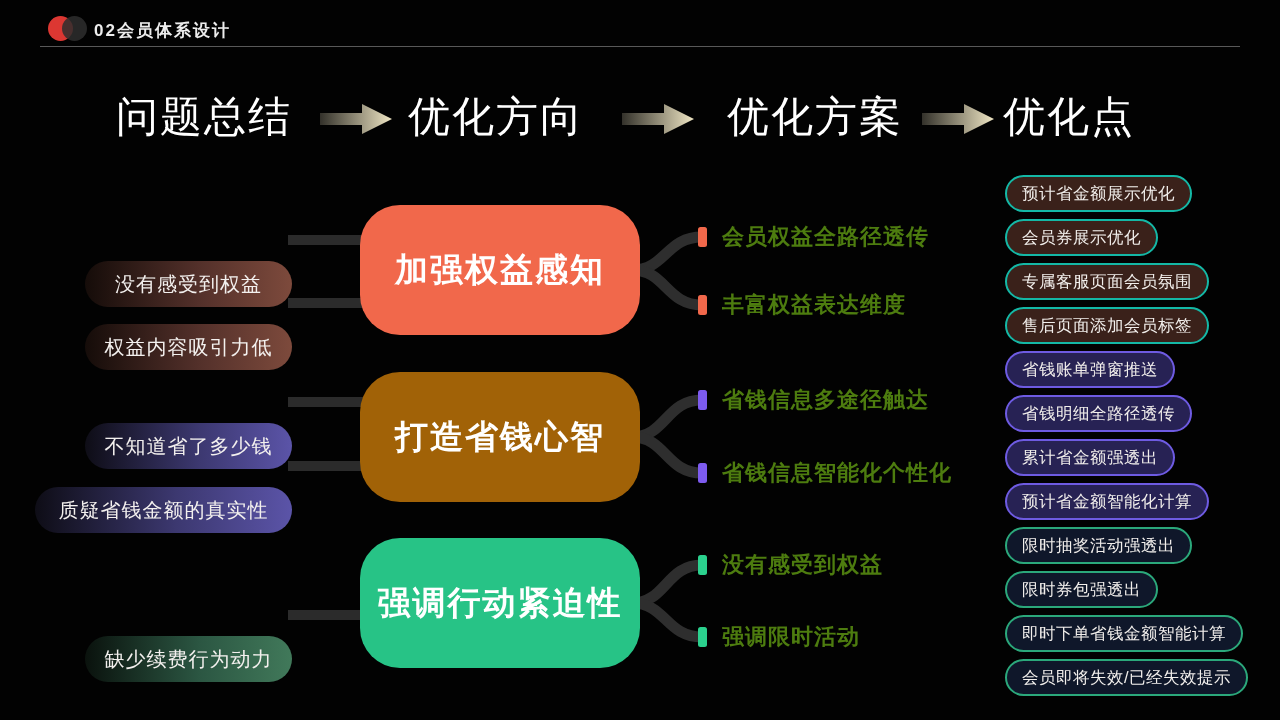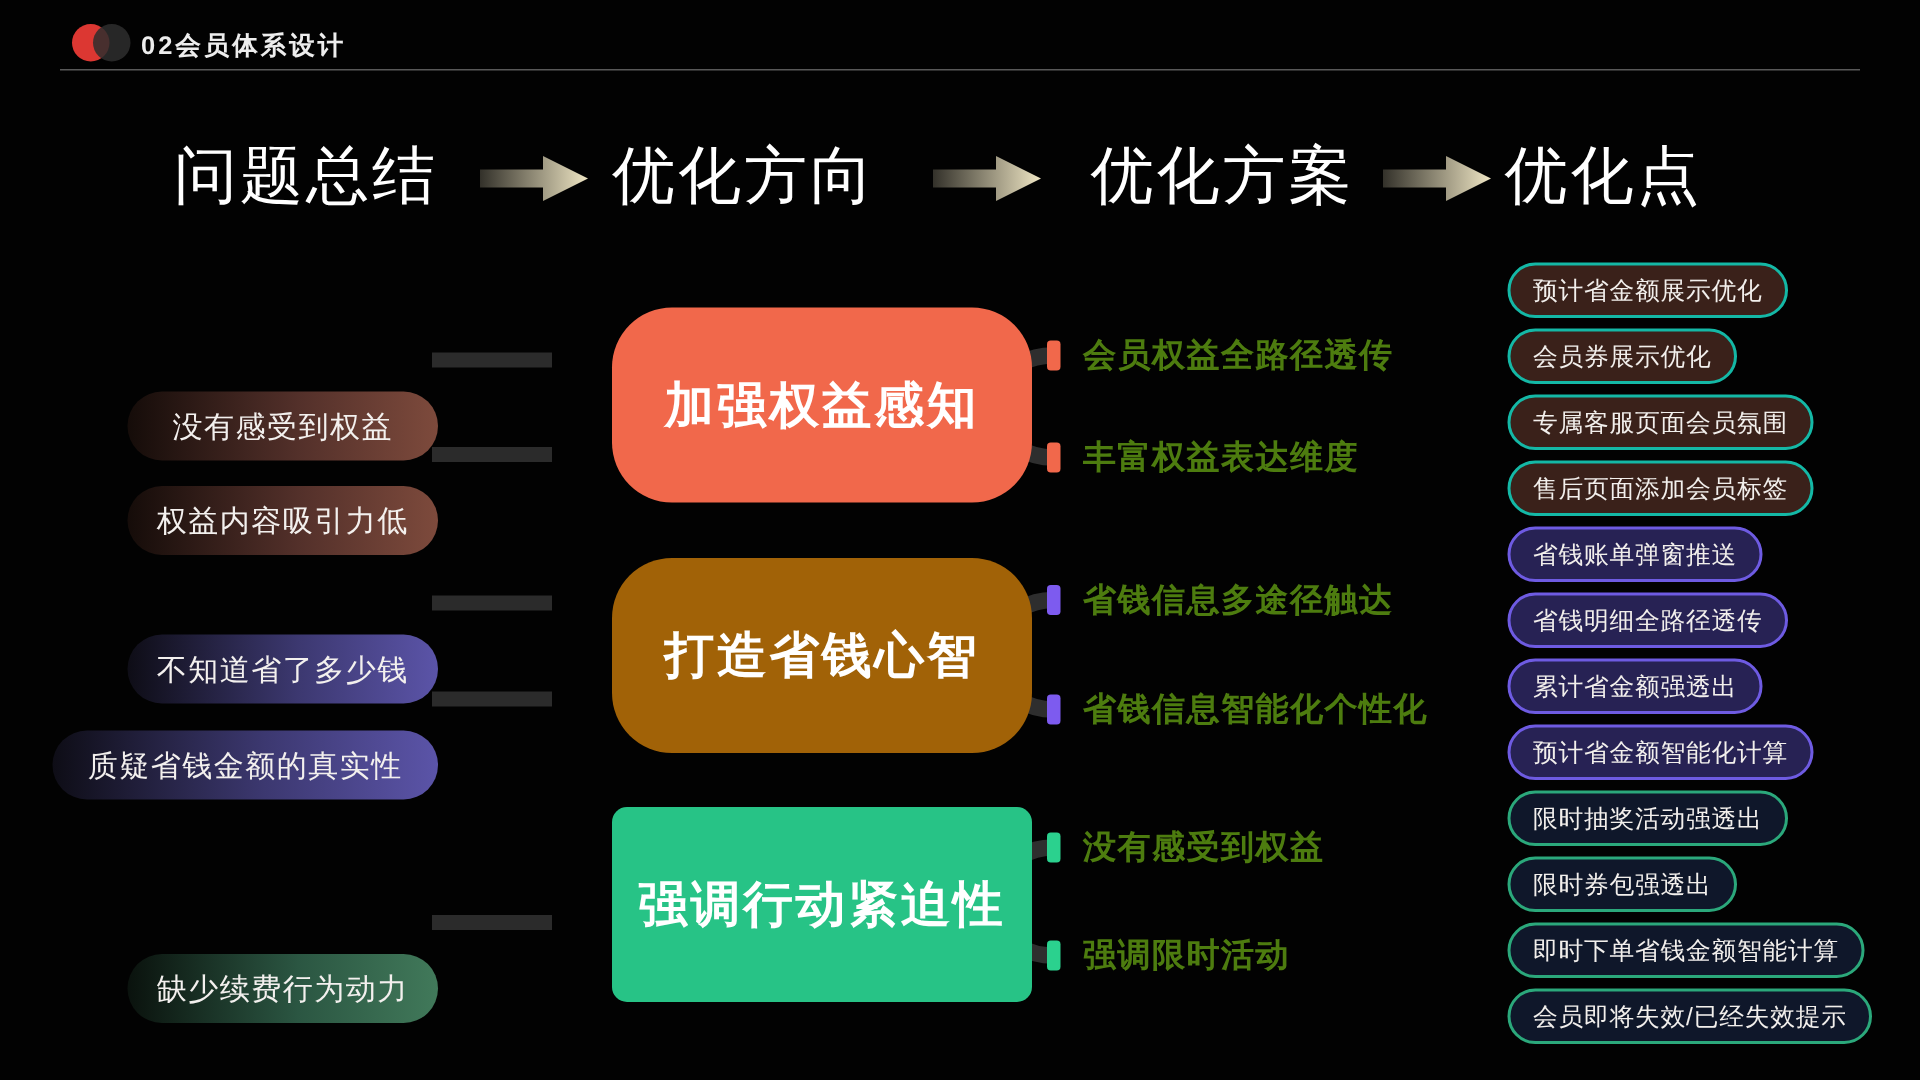--- a/index.html
+++ b/index.html
@@ -31,25 +31,25 @@
     display:flex;align-items:center;justify-content:center;
     font-size:20px;letter-spacing:1px;color:#f3f0ee;white-space:nowrap;margin-top:44px;
   }
   .prob.orange{background:linear-gradient(90deg,#150c09 0%,#53302a 55%,#7d4a3c 100%);}
   .prob.purple{background:linear-gradient(90deg,#0e0d16 0%,#3c3870 55%,#5b54a8 100%);}
   .prob.green{background:linear-gradient(90deg,#0a120d 0%,#2b5642 55%,#41795a 100%);}
   
   .dir{
     position:absolute;left:360px;width:280px;height:130px;border-radius:40px;
     display:flex;align-items:center;justify-content:center;
-    font-size:33px;font-weight:900;letter-spacing:2px;color:#ffffff;white-space:nowrap;margin-left:48px;
+    font-size:33px;font-weight:900;letter-spacing:2px;color:#ffffff;white-space:nowrap;
   }
   .dir.orange{background:#f1684b;}
   .dir.purple{background:#a16207;}
-  .dir.green{background:#27c386;border-radius:10px;}
+  .dir.green{background:#27c386;}
   
   .bullet{position:absolute;width:9px;height:20px;border-radius:2.5px;}
   .bullet.orange{background:#f1684b;}
   .bullet.purple{background:#7d5bef;}
   .bullet.green{background:#2bd18e;}
   .plan-label{
     position:absolute;left:722px;font-size:22px;font-weight:600;letter-spacing:1px;
     color:#4d7c0f;white-space:nowrap;line-height:28px;
   }
   

